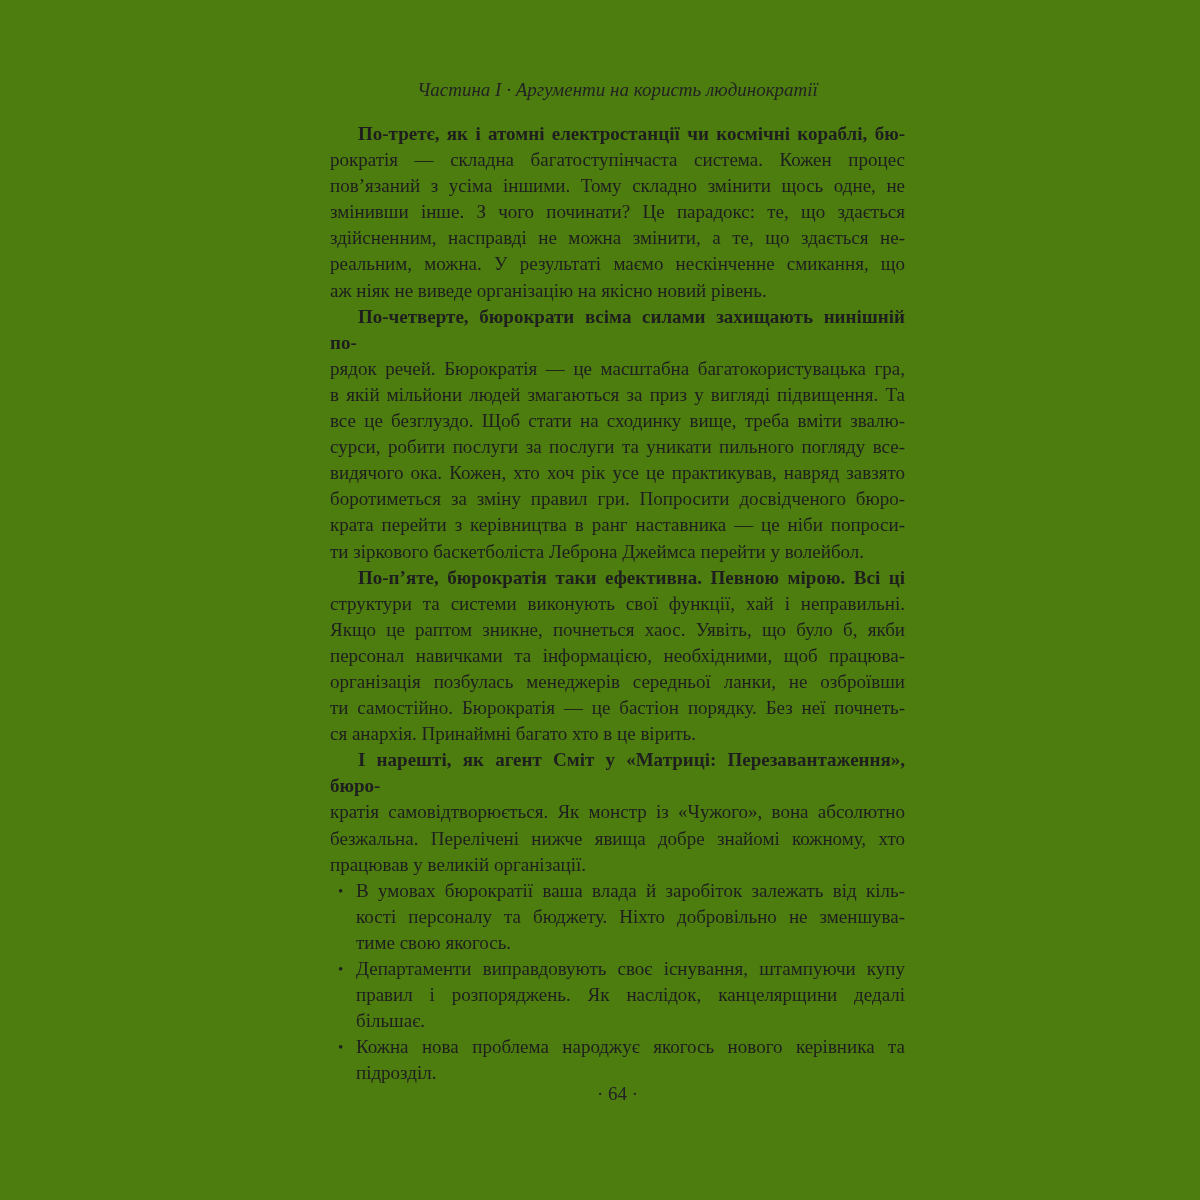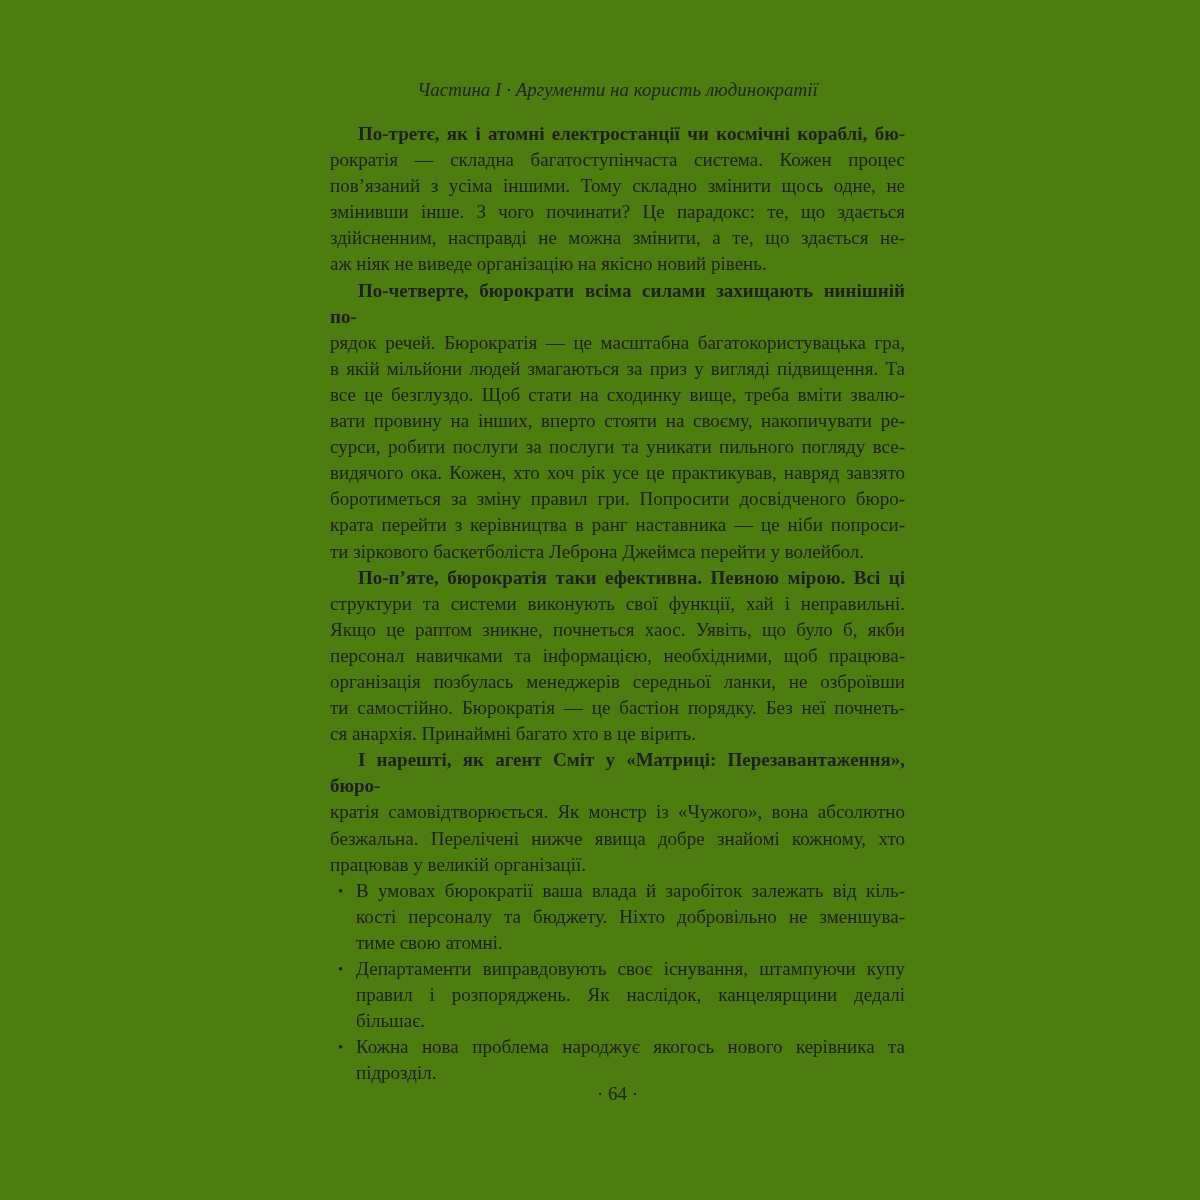--- a/index.html
+++ b/index.html
@@ -82,28 +82,28 @@
 <div class="page">
   <div class="running-header">Частина I · Аргументи на користь людинократії</div>
 
   <div class="text-block">
       <div class="block para">
         <div class="line first">По-третє, як і атомні електростанції чи космічні кораблі, бю-</div>
         <div class="line">рократія — складна багатоступінчаста система. Кожен процес</div>
         <div class="line">пов’язаний з усіма іншими. Тому складно змінити щось одне, не</div>
         <div class="line">змінивши інше. З чого починати? Це парадокс: те, що здається</div>
         <div class="line">здійсненним, насправді не можна змінити, а те, що здається не-</div>
+        <div class="line">реальним, можна. У результаті маємо нескінченне смикання, що</div>
         <div class="line last">аж ніяк не виведе організацію на якісно новий рівень.</div>
       </div>
       <div class="block para">
         <div class="line first">По-четверте, бюрократи всіма силами захищають нинішній по-</div>
         <div class="line">рядок речей. Бюрократія — це масштабна багатокористувацька гра,</div>
         <div class="line">в якій мільйони людей змагаються за приз у вигляді підвищення. Та</div>
         <div class="line">все це безглуздо. Щоб стати на сходинку вище, треба вміти звалю-</div>
-        <div class="line">вати провину на інших, вперто стояти на своєму, накопичувати ре-</div>
         <div class="line">сурси, робити послуги за послуги та уникати пильного погляду все-</div>
         <div class="line">видячого ока. Кожен, хто хоч рік усе це практикував, навряд завзято</div>
         <div class="line">боротиметься за зміну правил гри. Попросити досвідченого бюро-</div>
         <div class="line">крата перейти з керівництва в ранг наставника — це ніби попроси-</div>
         <div class="line last">ти зіркового баскетболіста Леброна Джеймса перейти у волейбол.</div>
       </div>
       <div class="block para">
         <div class="line first">По-п’яте, бюрократія таки ефективна. Певною мірою. Всі ці</div>
         <div class="line">структури та системи виконують свої функції, хай і неправильні.</div>
         <div class="line">Якщо це раптом зникне, почнеться хаос. Уявіть, що було б, якби</div>
@@ -116,21 +116,21 @@
         <div class="line first">І нарешті, як агент Сміт у «Матриці: Перезавантаження», бюро-</div>
         <div class="line">кратія самовідтворюється. Як монстр із «Чужого», вона абсолютно</div>
         <div class="line">безжальна. Перелічені нижче явища добре знайомі кожному, хто</div>
         <div class="line last">працював у великій організації.</div>
       </div>
       <div class="block bullet">
         <span class="marker">•</span>
         <div class="bullet-body">
           <div class="line">В умовах бюрократії ваша влада й заробіток залежать від кіль-</div>
           <div class="line">кості персоналу та бюджету. Ніхто добровільно не зменшува-</div>
-          <div class="line last">тиме свою атомні.</div>
+          <div class="line last">тиме свою якогось.</div>
         </div>
       </div>
       <div class="block bullet">
         <span class="marker">•</span>
         <div class="bullet-body">
           <div class="line">Департаменти виправдовують своє існування, штампуючи купу</div>
           <div class="line">правил і розпоряджень. Як наслідок, канцелярщини дедалі</div>
           <div class="line last">більшає.</div>
         </div>
       </div>

